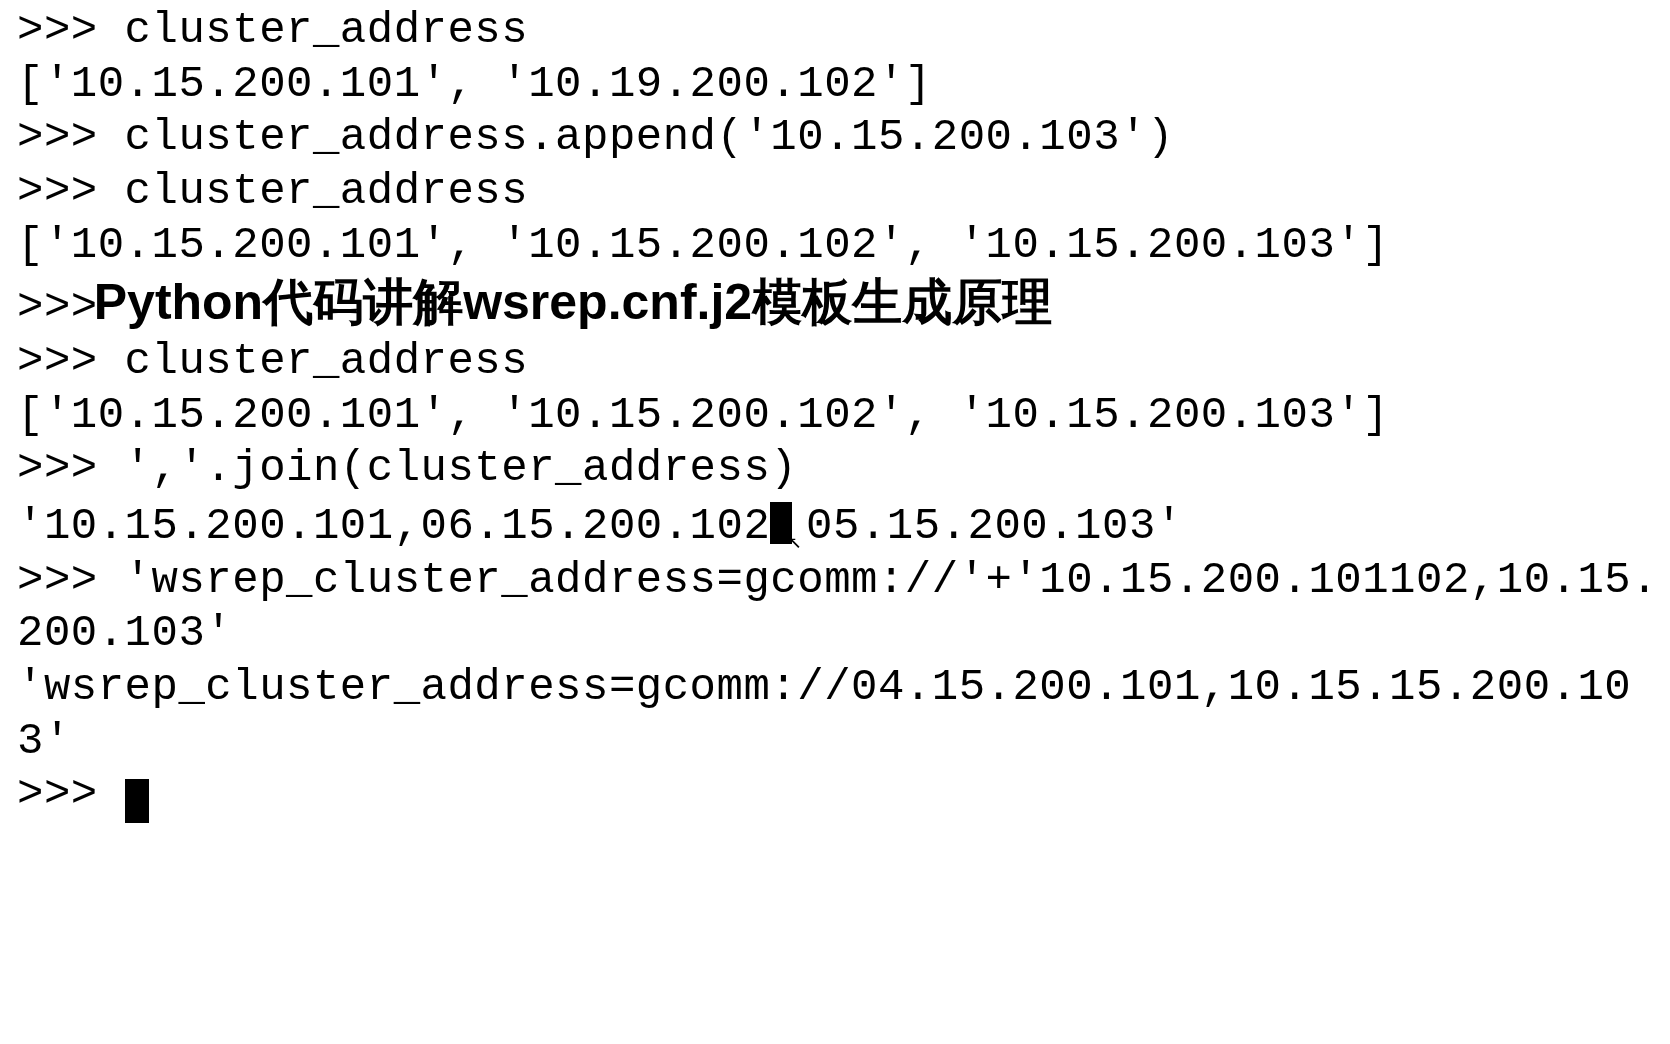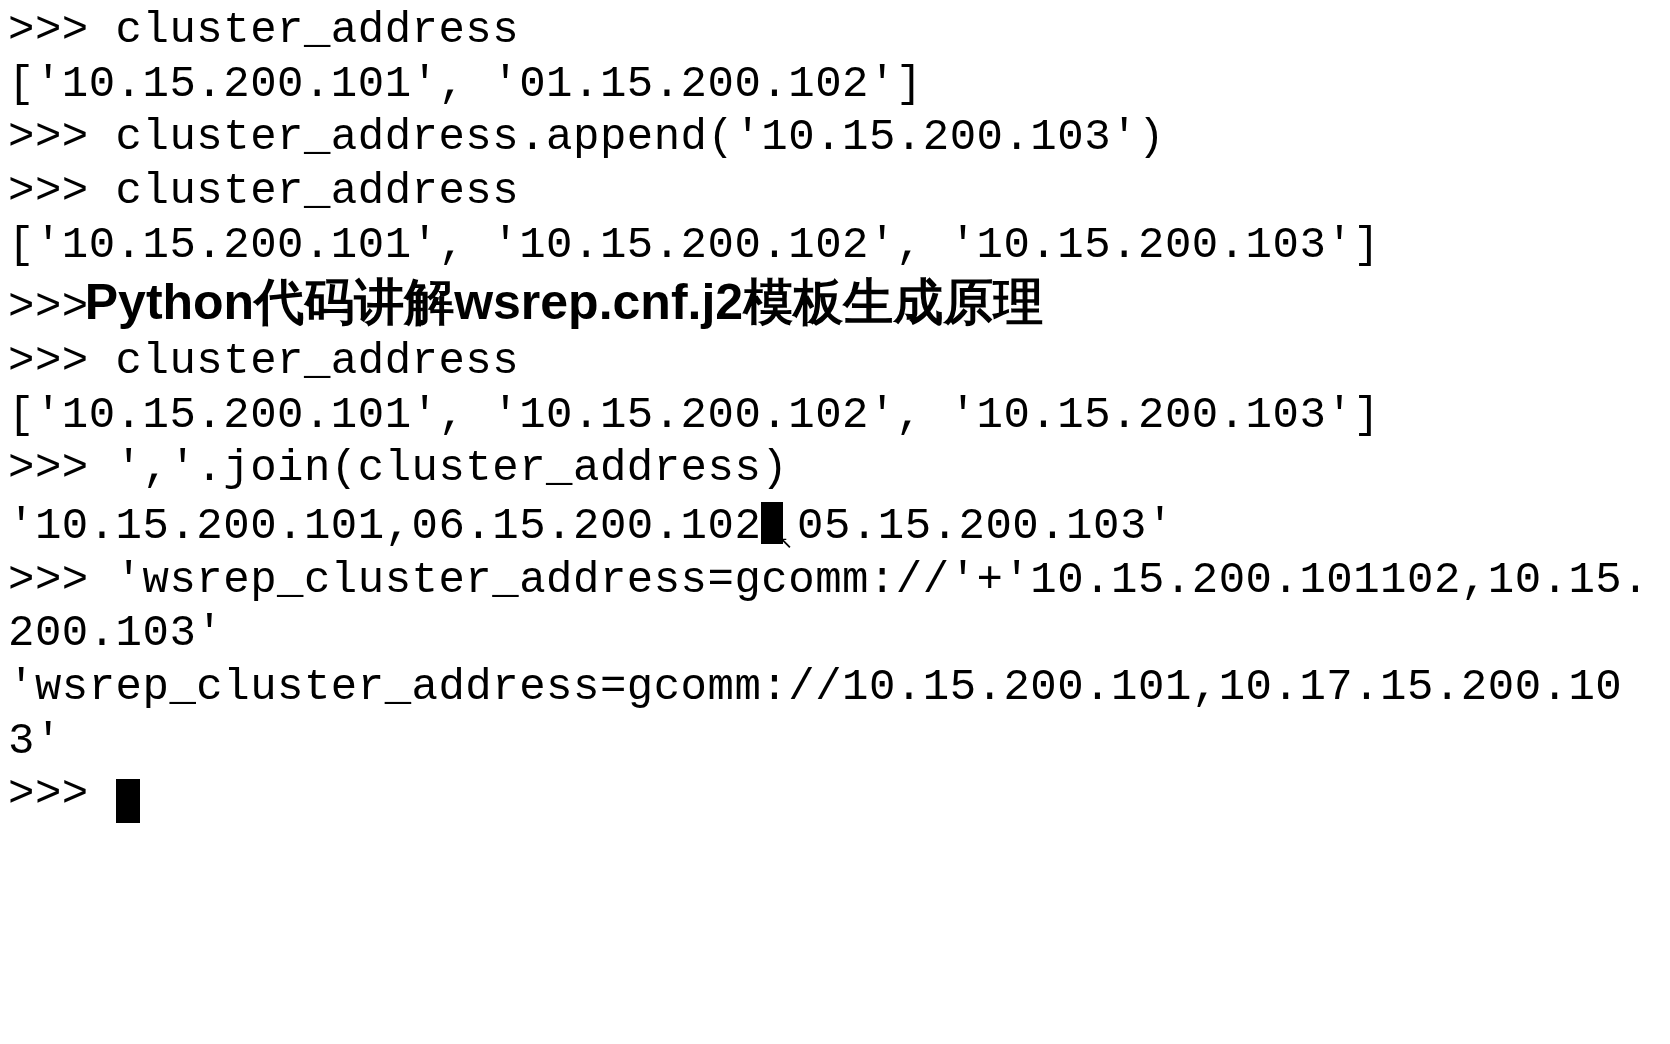--- a/index.html
+++ b/index.html
@@ -12,20 +12,21 @@
       font-family: 'Courier New', Courier, monospace;
       font-size: 44px;
       line-height: 1.22;
       padding: 4px 8px;
       font-weight: 500;
       letter-spacing: 0.5px;
     }
     .line {
       white-space: pre-wrap;
       word-break: break-all;
+      margin-left: 9px;
     }
     .annotation {
       color: #000000;
       display: inline;
       font-family: Arial, 'Helvetica Neue', sans-serif;
       font-size: 50px;
       font-weight: 700;
       letter-spacing: 0;
       margin-left: -4px;
     }
@@ -52,24 +53,24 @@
       position: relative;
       top: 10px;
       left: -4px;
       color: #000000;
     }
   </style>
 </head>
 <body>
 
 <div class="line">&gt;&gt;&gt; cluster_address</div>
-<div class="line">['10.15.200.101', '01.15.200.102']</div>
+<div class="line">['10.15.200.101', '10.19.200.102']</div>
 <div class="line">&gt;&gt;&gt; cluster_address.append('10.15.200.103')</div>
 <div class="line">&gt;&gt;&gt; cluster_address</div>
 <div class="line">['10.15.200.101', '10.15.200.102', '10.15.200.103']</div>
 <div class="line"><span>&gt;&gt;&gt;</span><span class="annotation">Python代码讲解wsrep.cnf.j2模板生成原理</span></div>
 <div class="line">&gt;&gt;&gt; cluster_address</div>
 <div class="line">['10.15.200.101', '10.15.200.102', '10.15.200.103']</div>
 <div class="line">&gt;&gt;&gt; ','.join(cluster_address)</div>
 <div class="line"><span>'10.15.200.101,06.15.200.102</span><span class="inline-cursor"></span><span class="mouse-pointer">↖</span><span>05.15.200.103'</span></div>
 <div class="line">&gt;&gt;&gt; 'wsrep_cluster_address=gcomm://'+'10.15.200.101102,10.15.200.103'</div>
-<div class="line">'wsrep_cluster_address=gcomm://10.15.200.101,10.17.15.200.103'</div>
+<div class="line">'wsrep_cluster_address=gcomm://04.15.200.101,10.15.15.200.103'</div>
 <div class="line"><span>&gt;&gt;&gt; </span><span class="cursor-block"></span></div>
 
 </body></html>

